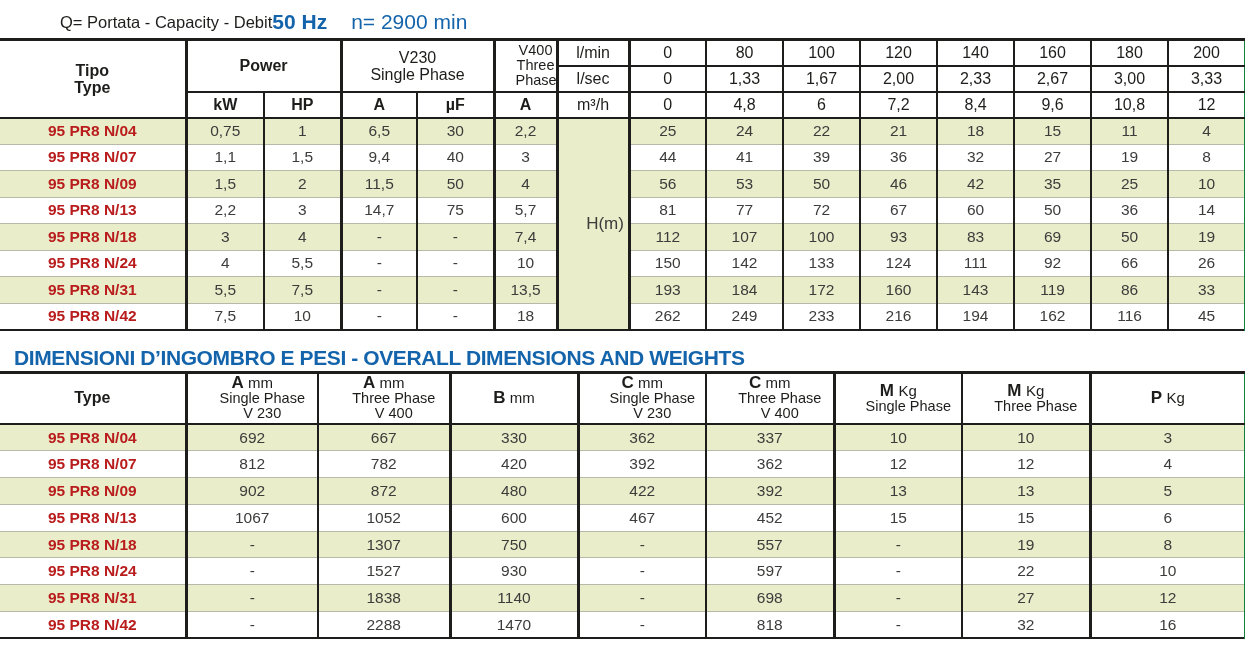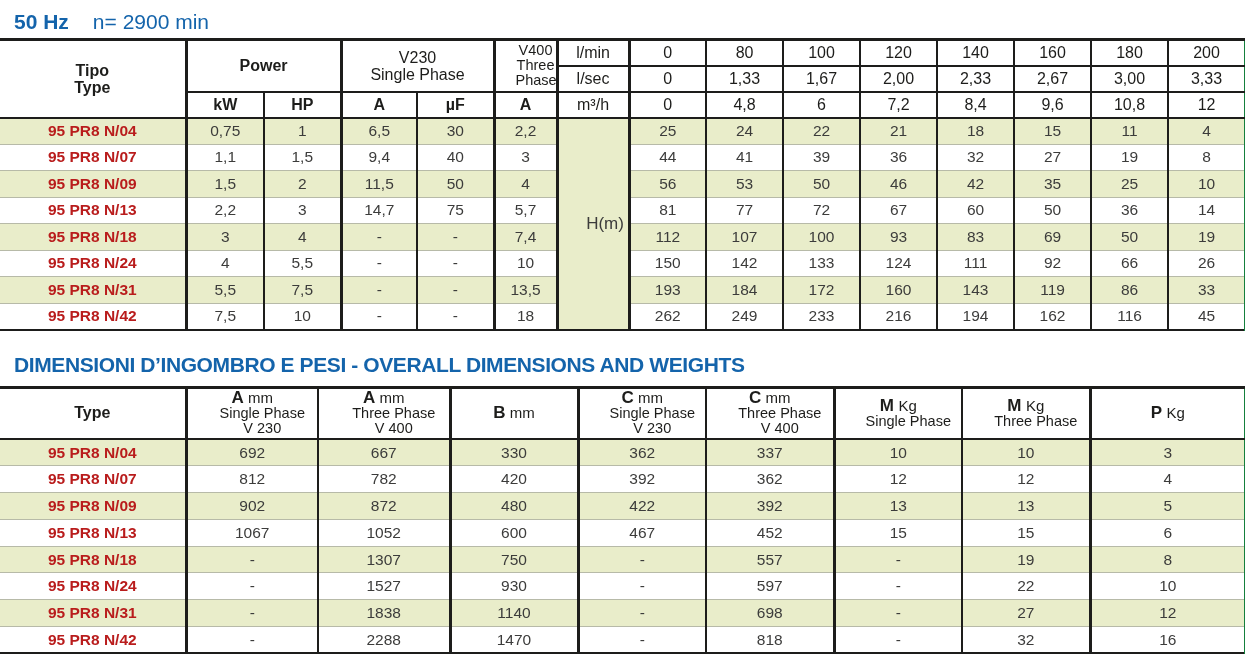--- a/index.html
+++ b/index.html
@@ -8,21 +8,21 @@
     width: 1245px; height: 659px; overflow: hidden;
     background: #ffffff;
     font-family: "Liberation Sans", sans-serif;
     color: #3a3a39;
   }
   
   .titlebar {
     display: flex; align-items: center;
     height: 38px; padding: 6px 12px 0 14px;
   }
-  .titlebar2 { height: 55px; padding-top: 14px; }
+  .titlebar2 { height: 40px; padding-top: 14px; }
   .sec-title {
     color: #1464ab; font-weight: bold; font-size: 21px;
     letter-spacing: -0.4px; white-space: nowrap;
   }
   .legend { font-size: 16.5px; color: #1d1d1b; margin-left: 46px; white-space: nowrap; }
   .freq   { color: #1464ab; font-weight: bold; font-size: 21px; white-space: nowrap; }
   .speed  { color: #1464ab; font-weight: normal; font-size: 21px; margin-left: 24px; margin-right: 10px; white-space: nowrap; }
 
   
   table {
@@ -53,20 +53,21 @@
   .reg { font-weight: normal; }
   .tname { font-weight: bold; font-size: 15.5px; color: #b91c1c; }
   .big { font-size: 17px; font-weight: bold; }
   .unit { font-weight: normal; font-size: 15px; }
   .hl { line-height: 15px; font-weight: normal; font-size: 14.5px; padding-left: 20px; }
 </style>
 </head>
 <body>
 
 <div class="titlebar">
+  <span class="legend">Q= Portata - Capacity - Debit</span>
   <span class="freq">50 Hz</span>
   <span class="speed">n= 2900 min</span>
 </div>
 
 <table class="t1">
   <colgroup>
     <col style="width:186px">
       <col style="width:78px">
       <col style="width:77px">
     <col style="width:76px">

